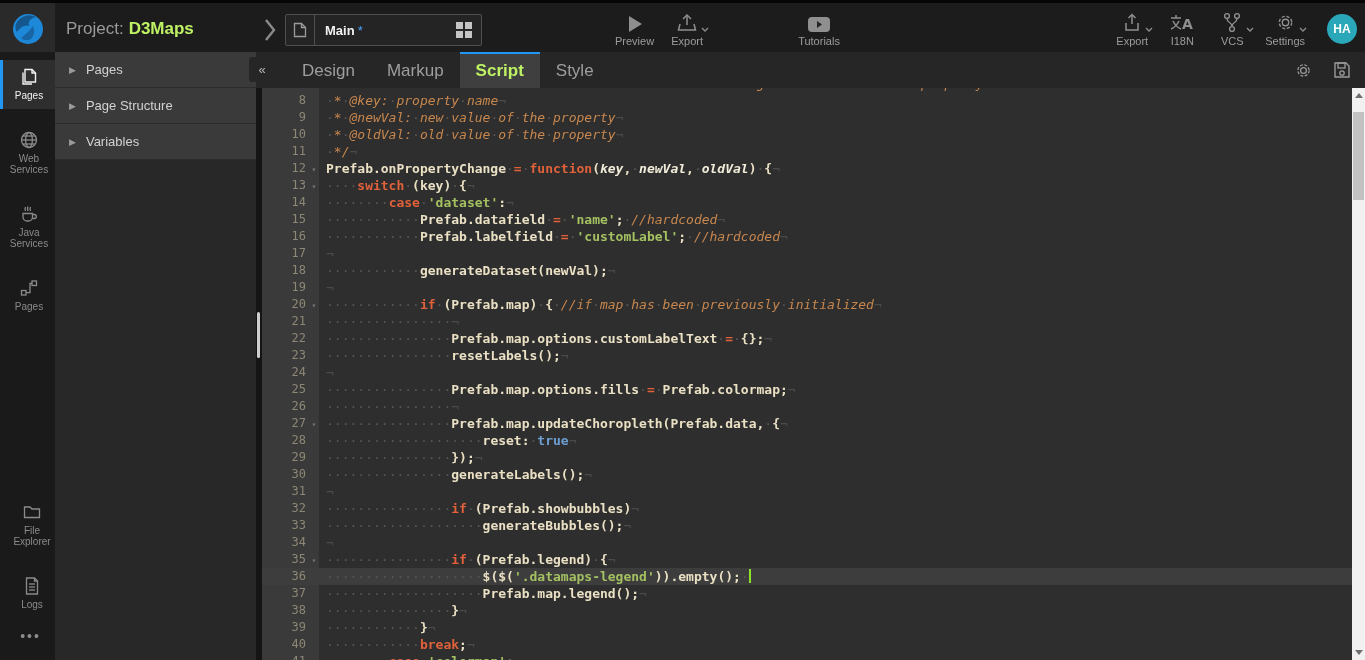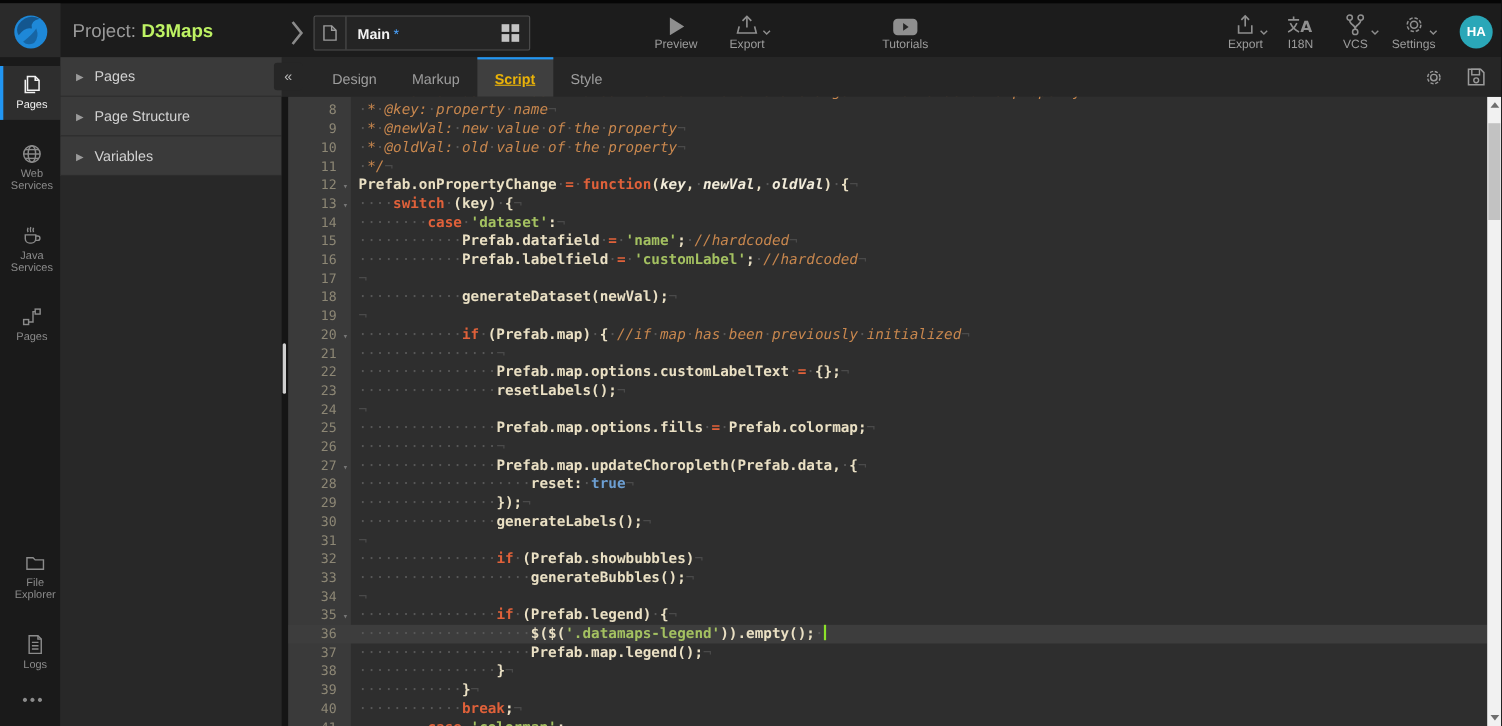--- a/index.html
+++ b/index.html
@@ -14,34 +14,34 @@
   .project .plabel{color:#9a9a9a;margin-right:5px;}
   .project .pname{color:#bef264;font-weight:bold;}
   .nav-chevron{position:absolute;left:262px;top:14px;}
   .page-tab{position:absolute;left:285px;top:11px;width:197px;height:32px;background:#242424;border:1px solid #4f4f4f;border-radius:2px;display:flex;align-items:center;}
   .page-tab .ficell{width:29px;height:100%;border-right:1px solid #4f4f4f;display:flex;align-items:center;justify-content:center;}
   .page-tab .pname2{color:#f2f2f2;font-weight:bold;font-size:13px;margin-left:10px;}
   .page-tab .dirty{color:#4aa3ff;font-size:13px;margin-left:3px;flex:1;}
   .grid-icon{display:grid;grid-template-columns:7px 7px;grid-gap:2px;margin-right:9px;}
   .grid-icon i{width:7px;height:7px;background:#c4c4c4;}
   .tb-actions{position:absolute;top:0;height:52px;display:flex;align-items:center;}
-  .tb-actions.center{left:595px;gap:28px;}
+  .tb-actions.center{left:615px;gap:16px;}
   .tb-actions.right{right:8px;gap:16px;}
   .tb-btn{display:flex;flex-direction:column;align-items:center;color:#9c9c9c;font-size:11px;cursor:pointer;min-width:34px;}
   .tb-btn .ic{height:22px;display:flex;align-items:flex-end;justify-content:center;margin-bottom:2px;position:relative;}
   .tb-btn .dd{position:absolute;right:-11px;bottom:1px;}
   .tut-gap{margin-left:78px;}
   .avatar{width:30px;height:30px;border-radius:50%;background:var(--avatar,#2aa7b8);color:#fff;font-size:12px;font-weight:bold;
           display:flex;align-items:center;justify-content:center;margin-left:6px;cursor:pointer;}
 
   
   .subbar{position:absolute;left:256px;top:52px;width:1109px;height:36px;background:#262626;display:flex;align-items:stretch;}
   .doc-tabs{display:flex;margin-left:30px;}
-  .doc-tab{padding:0 16px;display:flex;align-items:center;color:#9e9e9e;font-size:13px;cursor:pointer;border-top:2px solid transparent;}
-  .doc-tab.active{background:#3f3f3f;color:#eab308;font-weight:bold;border-top:2px solid var(--accent,#2196f3);text-decoration:underline;}
+  .doc-tab{padding:0 16px;display:flex;align-items:center;color:#9e9e9e;font-size:17px;cursor:pointer;border-top:2px solid transparent;}
+  .doc-tab.active{background:#3f3f3f;color:#bef264;font-weight:bold;border-top:2px solid var(--accent,#2196f3);}
   .subbar-icons{position:absolute;right:14px;top:0;height:36px;display:flex;align-items:center;gap:20px;color:#9a9a9a;}
 
   
   .rail{position:absolute;left:0;top:52px;width:55px;height:608px;background:#1a1a1a;}
   .rail-item{width:55px;padding:7px 0 8px 0;display:flex;flex-direction:column;align-items:center;color:#8b8b8b;font-size:10px;cursor:pointer;border-left:3px solid transparent;}
   .rail-item .lbl{margin-top:3px;text-align:center;width:50px;line-height:11px;}
   .rail-item.active{background:#2e2e2e;color:#f2f2f2;border-left:3px solid var(--accent,#2196f3);}
   .rail-item.active svg{color:#f2f2f2;}
   .rail-item svg{color:#8b8b8b;}
   .rail-bottom{position:absolute;left:3px;bottom:6px;width:55px;}

